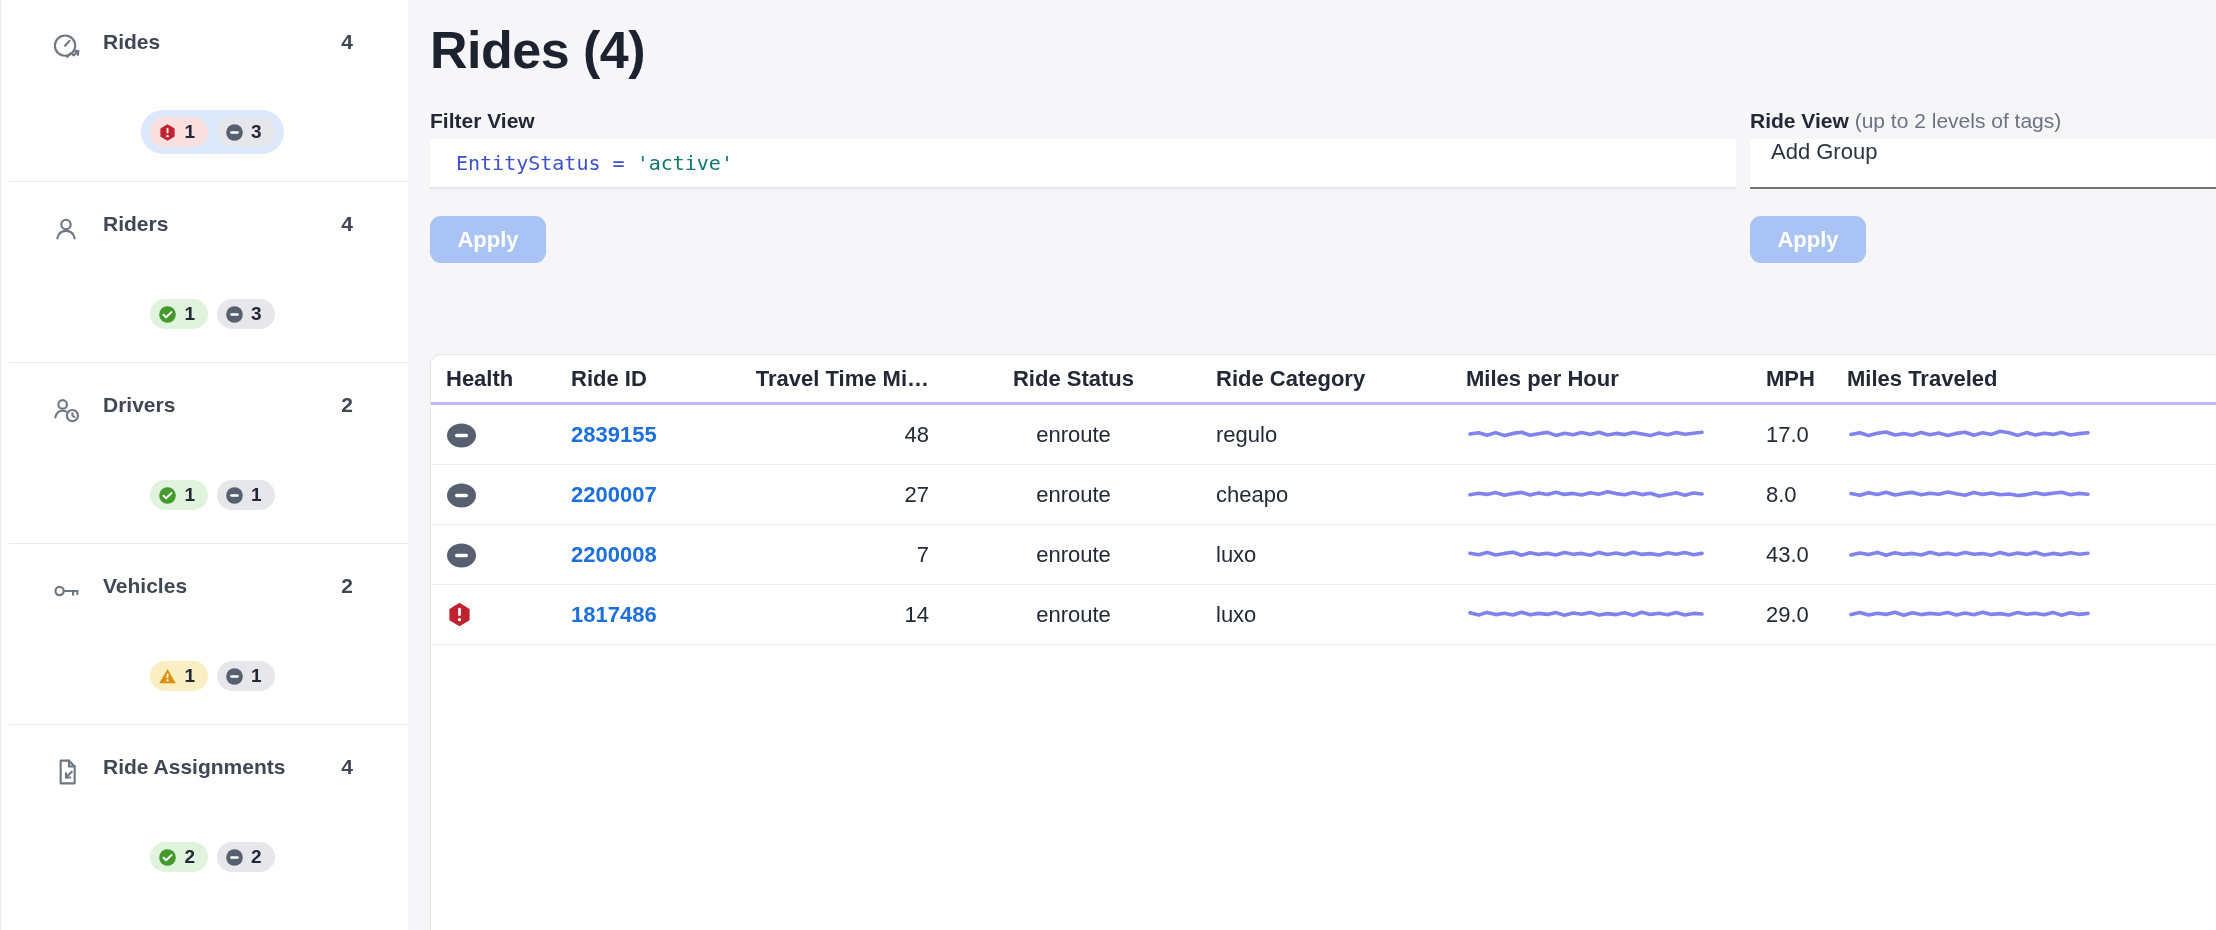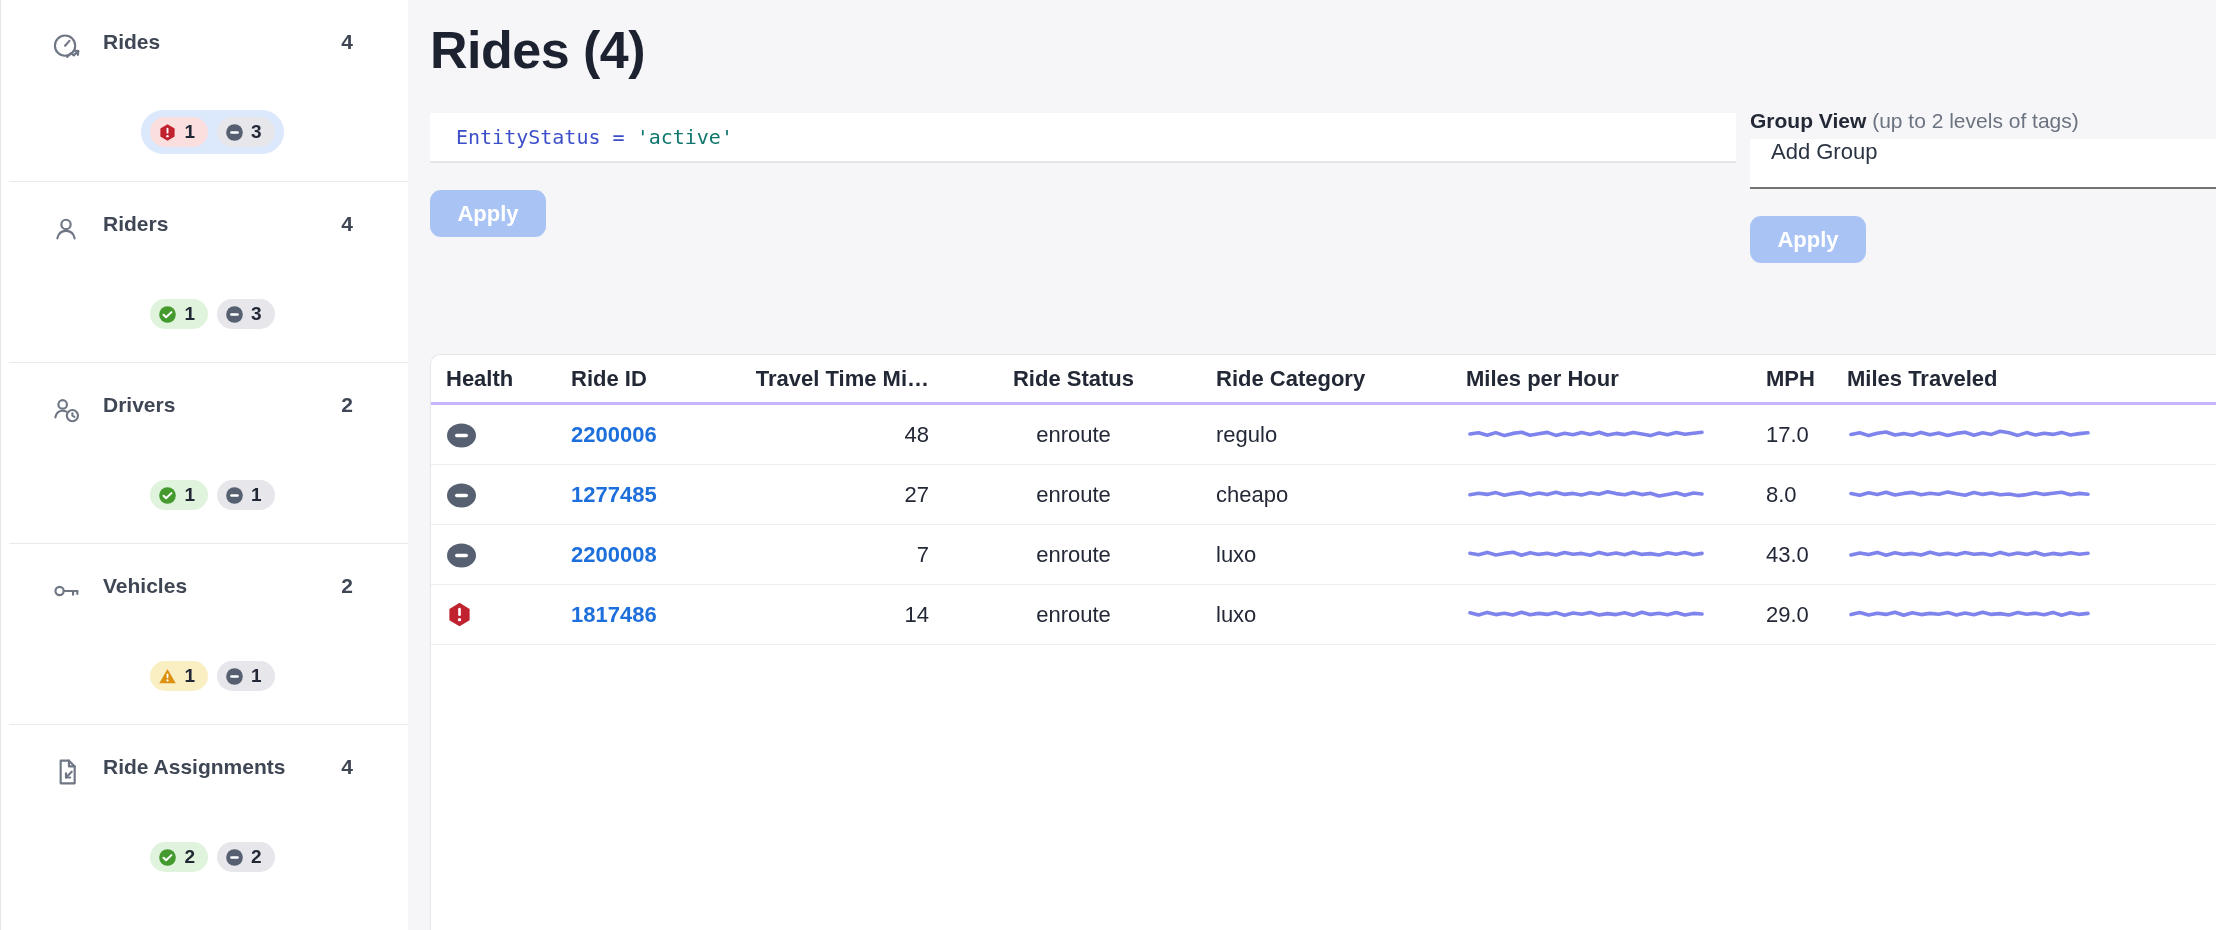--- a/index.html
+++ b/index.html
@@ -309,27 +309,28 @@
       </div>
     </div>
 
   </aside>
 
   <main class="main">
     <h1 class="page-title">Rides (4)</h1>
 
     <div class="controls">
       <div class="filter-block">
+        <div class="section-label">Filter View</div>
         <div class="code-input"><span class="tok-field">EntityStatus</span><span class="tok-op"> = </span><span class="tok-str">'active'</span></div>
         <button class="apply-btn">Apply</button>
       </div>
 
       <div class="group-block">
         <div class="section-label">
-          <span>Group View</span>
+          <span>Ride View</span>
           <span class="hint">(up to 2 levels of tags)</span>
         </div>
         <div class="select-input">
           <span>Add Group</span>
         </div>
         <button class="apply-btn">Apply</button>
       </div>
     </div>
 
     <div class="card">
@@ -344,21 +345,21 @@
         <div class="c-spark2">Miles Traveled</div>
       </div>
 
       <div class="tgrid trow">
         <div class="c-health"><span class="health-ic">
               <svg width="31" height="25" viewBox="0 0 31 25">
                 <ellipse cx="15.5" cy="12.5" rx="14.5" ry="12" fill="#566070"></ellipse>
                 <rect x="9" y="10.7" width="13" height="3.6" rx="1.8" fill="#fff"></rect>
               </svg>
             </span></div>
-        <div class="c-id"><a href="#" class="ride-link">2200006</a></div>
+        <div class="c-id"><a href="#" class="ride-link">2839155</a></div>
         <div class="c-time">48</div>
         <div class="c-status">enroute</div>
         <div class="c-cat">regulo</div>
         <div class="c-spark1">
             <span class="sparkline"><svg width="240" height="30">
                 <polyline points="4.0,14.0 12.6,12.8 21.2,15.2 29.8,12.6 38.4,15.6 47.0,13.4 55.6,12.2 64.1,15.2 72.7,13.8 81.3,12.4 89.9,15.4 98.5,13.2 107.1,14.8 115.7,12.6 124.3,14.4 132.9,12.2 141.5,15.0 150.1,13.4 158.7,14.6 167.3,12.4 175.9,14.0 184.4,15.6 193.0,13.0 201.6,14.8 210.2,12.6 218.8,14.2 227.4,13.2 236.0,12.2" fill="none" stroke="#7e84ec" stroke-width="3.6" stroke-linecap="round" stroke-linejoin="round"></polyline>
               </svg></span>
           </div>
         <div class="c-mph">17.0</div>
         <div class="c-spark2">
@@ -368,21 +369,21 @@
           </div>
       </div>
 
       <div class="tgrid trow">
         <div class="c-health"><span class="health-ic">
               <svg width="31" height="25" viewBox="0 0 31 25">
                 <ellipse cx="15.5" cy="12.5" rx="14.5" ry="12" fill="#566070"></ellipse>
                 <rect x="9" y="10.7" width="13" height="3.6" rx="1.8" fill="#fff"></rect>
               </svg>
             </span></div>
-        <div class="c-id"><a href="#" class="ride-link">1277485</a></div>
+        <div class="c-id"><a href="#" class="ride-link">2200007</a></div>
         <div class="c-time">27</div>
         <div class="c-status">enroute</div>
         <div class="c-cat">cheapo</div>
         <div class="c-spark1">
             <span class="sparkline"><svg width="240" height="30">
                 <polyline points="4.0,14.8 12.6,13.2 21.2,14.4 29.8,12.6 38.4,15.2 47.0,13.6 55.6,12.4 64.1,15.0 72.7,13.0 81.3,14.6 89.9,12.2 98.5,14.4 107.1,13.4 115.7,15.0 124.3,12.8 132.9,14.2 141.5,11.8 150.1,13.6 158.7,14.8 167.3,12.4 175.9,14.6 184.4,13.2 193.0,16.0 201.6,14.4 210.2,12.8 218.8,15.2 227.4,13.0 236.0,14.0" fill="none" stroke="#7e84ec" stroke-width="3.6" stroke-linecap="round" stroke-linejoin="round"></polyline>
               </svg></span>
           </div>
         <div class="c-mph">8.0</div>
         <div class="c-spark2">

